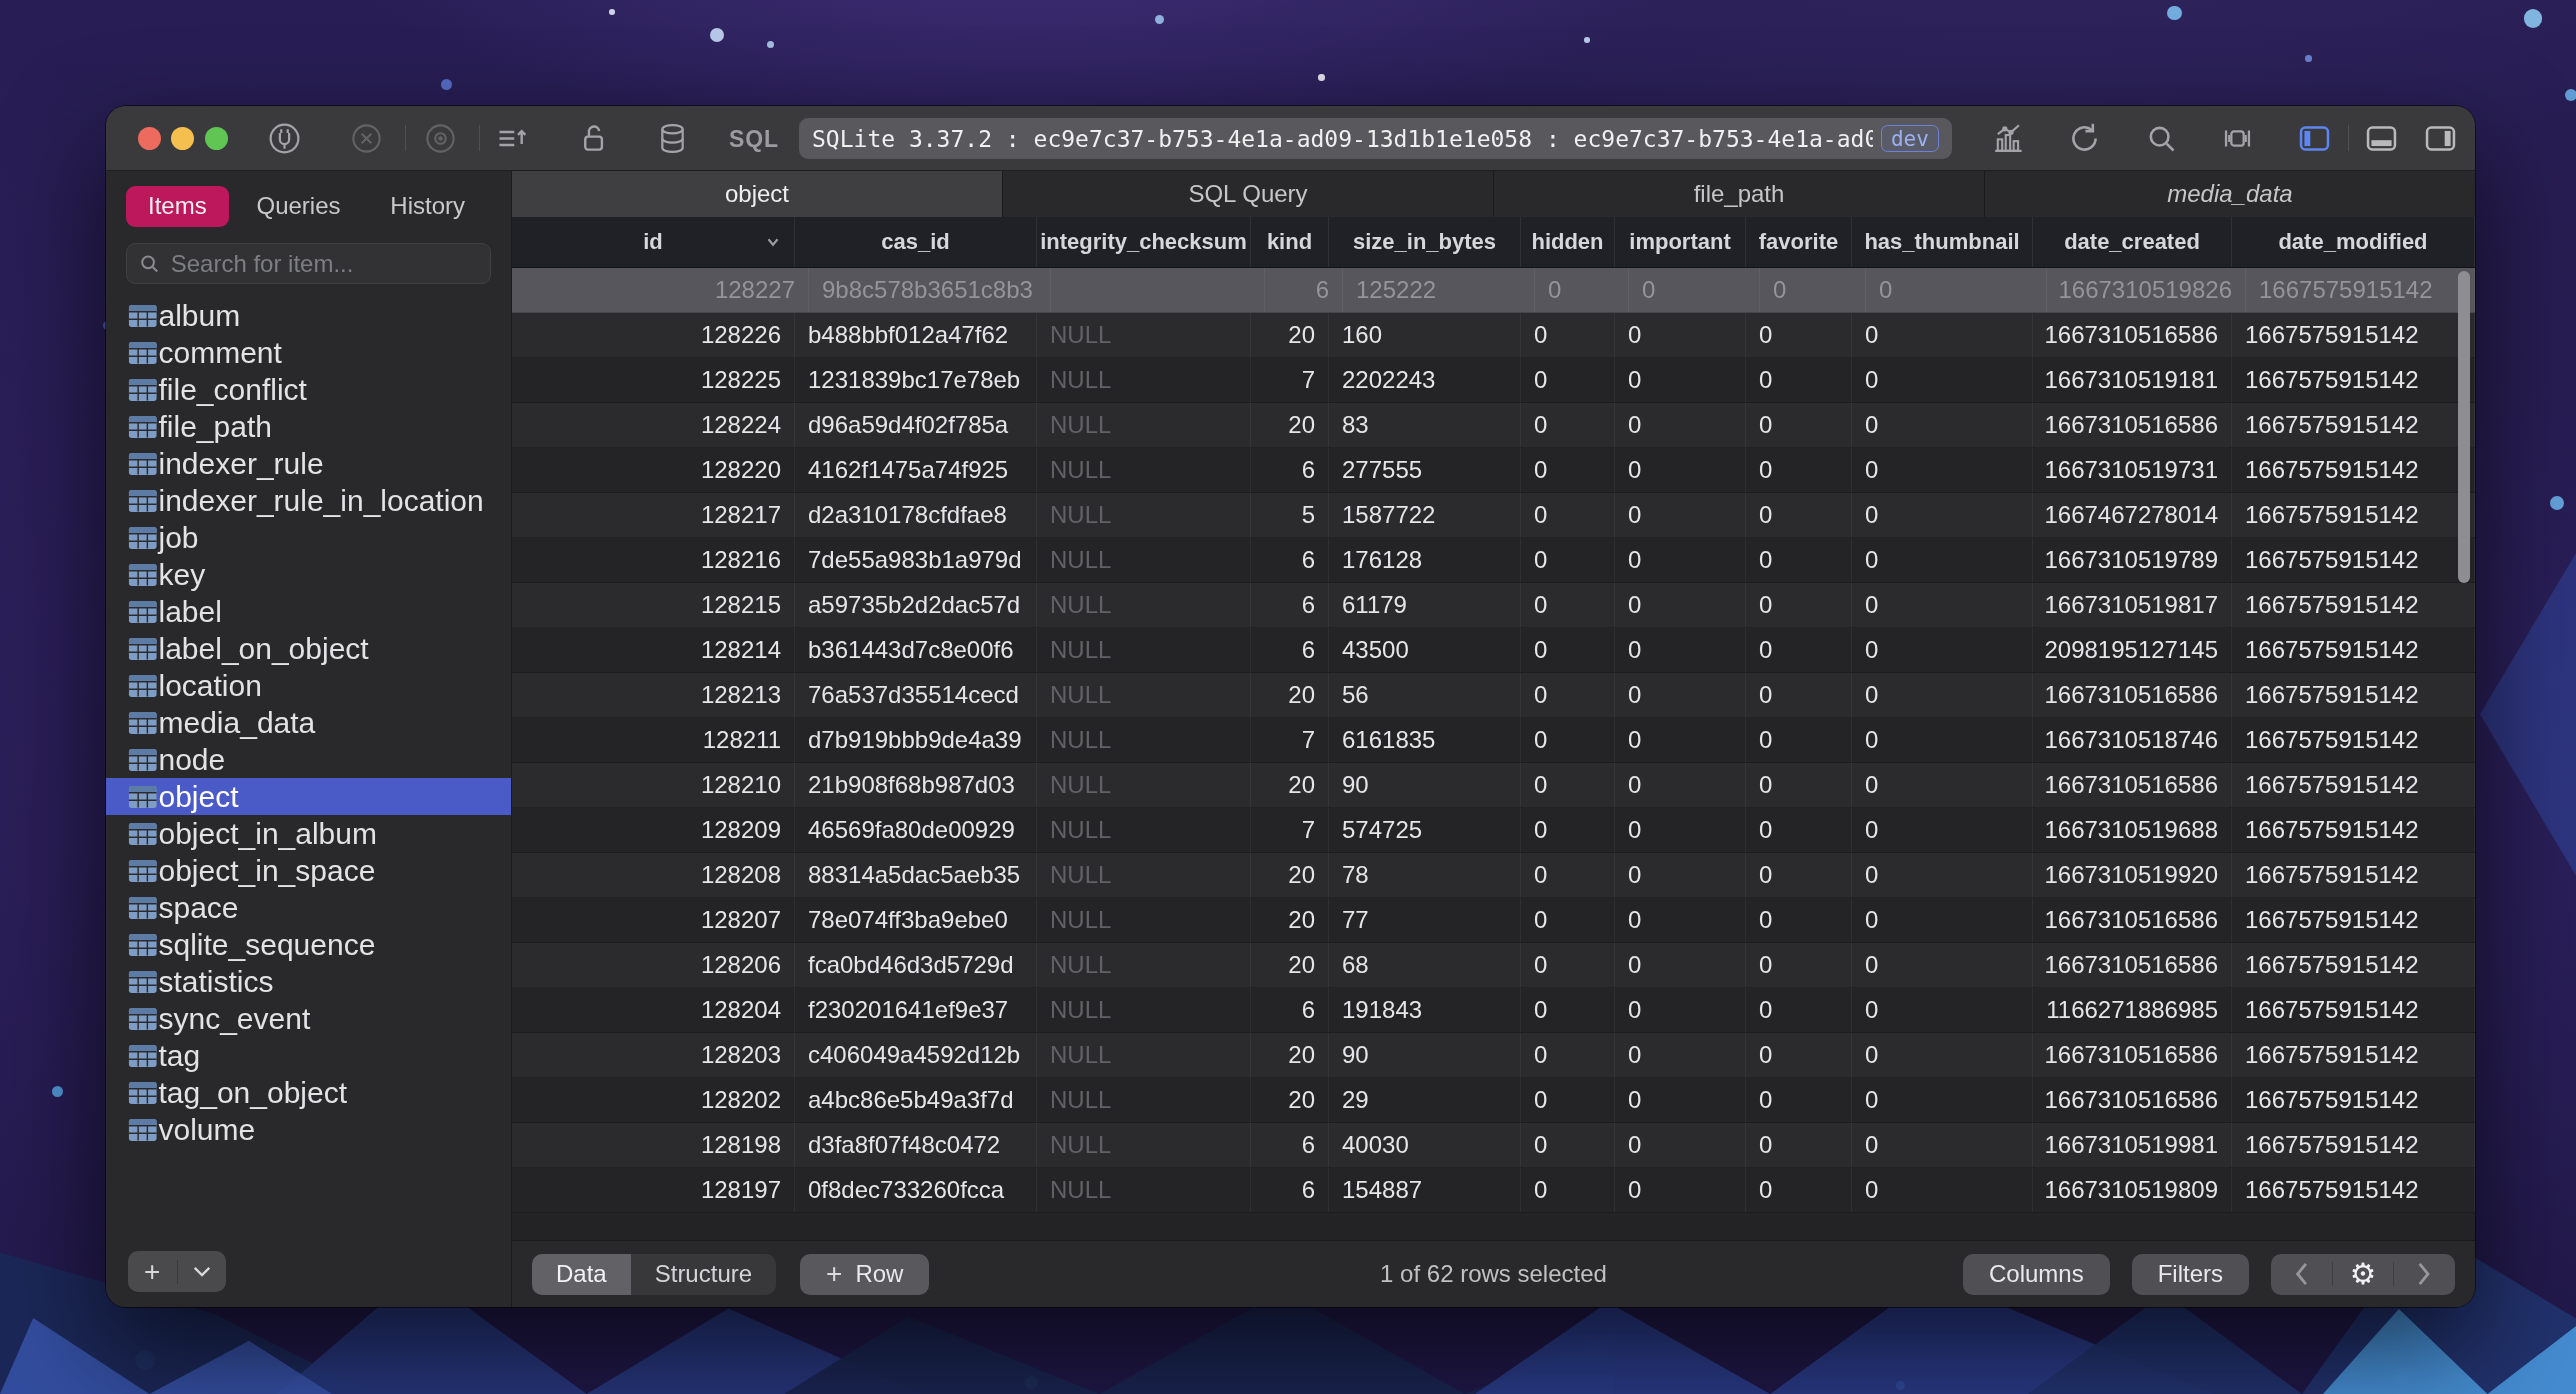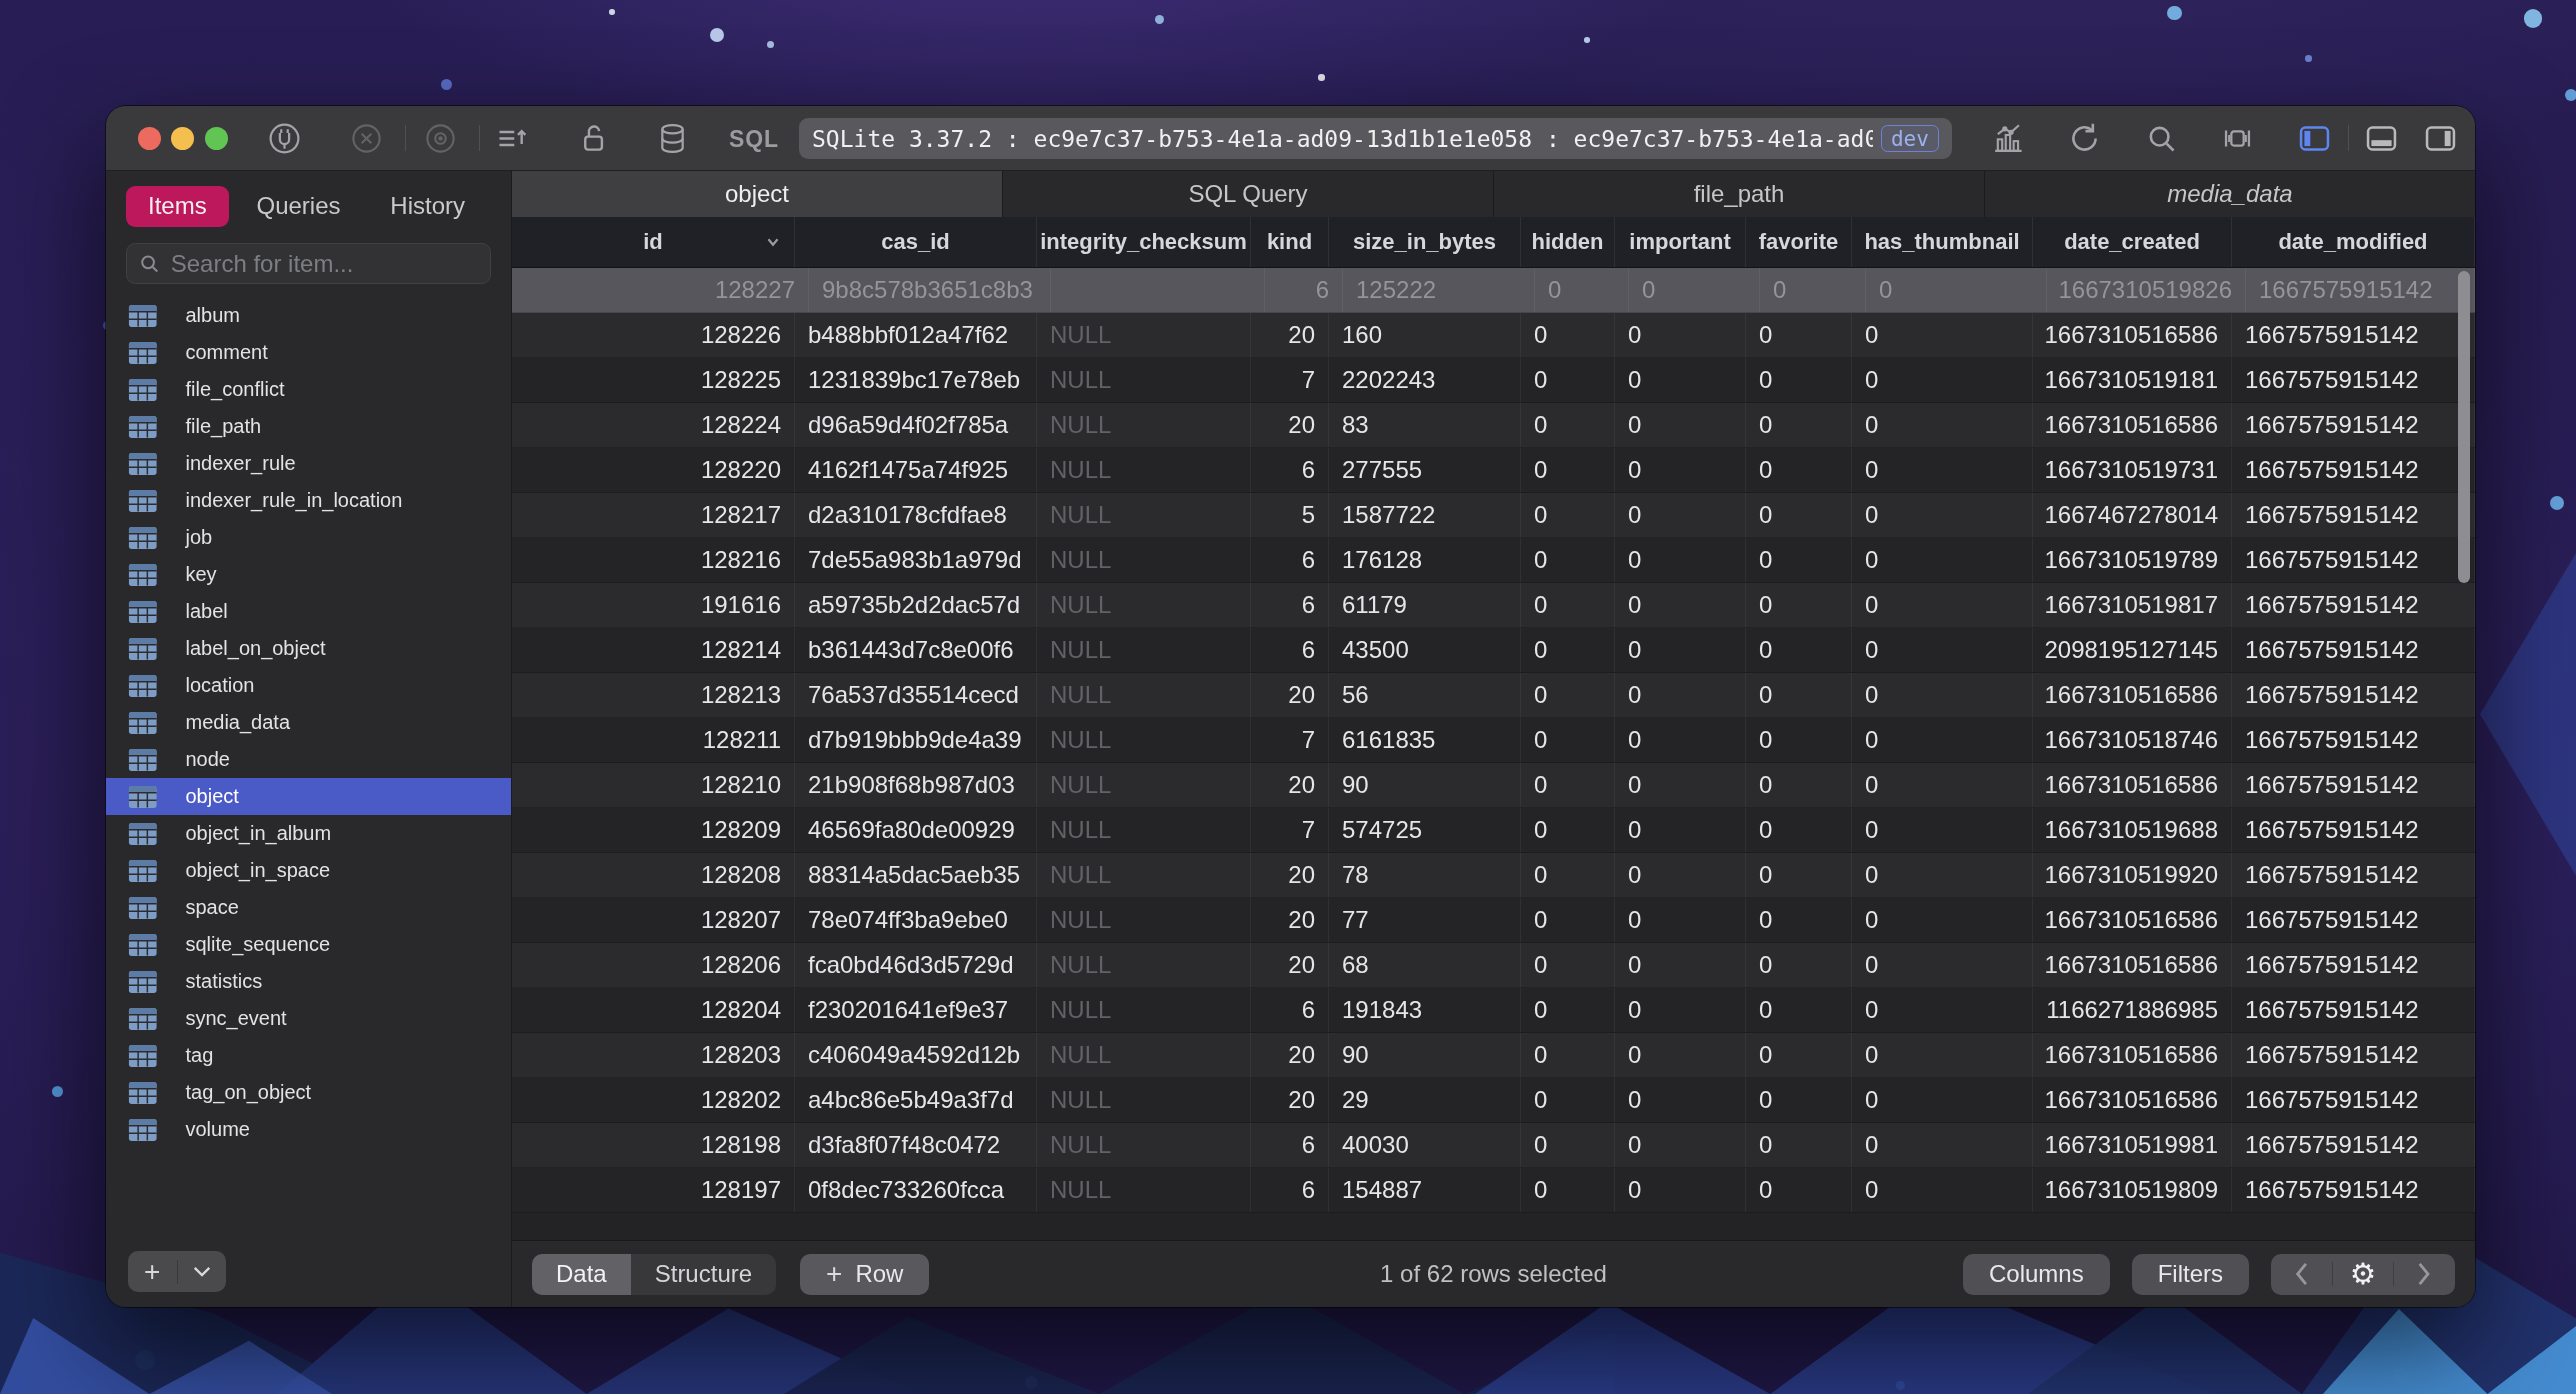--- a/index.html
+++ b/index.html
@@ -44,21 +44,21 @@
   .side-tab { font-size:24px; color:#c9c9cc; padding:6.5px 22px; border-radius:9.2px; }
   .side-tab.active { background:#be185d; color:#f0f0f1; }
   .search-box { margin:16.6px 20px 0 20px; height:41px; background:#323234; border:0.9px solid #414144; border-radius:9.2px;
     display:flex; align-items:center; padding:0 11px; }
   .search-box input { background:transparent; border:none; outline:none; font-size:24px; color:#e4e4e6; width:100%;
     font-family:"Liberation Sans",sans-serif; }
   .search-box input::placeholder { color:#7d7e81; }
   .side-list { margin-top:13px; }
   .side-item { height:37px; display:flex; align-items:center; padding:0 0 0 22px; }
   .side-item.selected { background:#4a5ac7; }
-  .side-item .side-label { font-size:20px; color:#e3e3e6; margin-left:28px; white-space:nowrap; }
+  .side-item .side-label { font-size:30px; color:#e3e3e6; margin-left:1px; white-space:nowrap; }
   .side-item.selected .side-label { color:#ffffff; }
   .side-footer { position:absolute; left:22px; bottom:14.8px; height:41px; width:98px; background:#4a4a4d; border-radius:10px;
     display:flex; align-items:center; overflow:hidden; }
   .sf-seg { flex:1; height:100%; display:flex; align-items:center; justify-content:center; color:#d9d9db; font-size:28px; }
   .sf-sep { width:0.9px; height:24px; background:#3a3a3d; }
 
   
   .main { position:relative; flex:1 1 auto; background:#232326; }
   .doc-tabs { display:flex; height:46px; background:#202022; }
   .doc-tab { flex:1; display:flex; align-items:center; justify-content:center; font-size:24px; color:#c6c6c9;
@@ -596,21 +596,21 @@
               <div class="cell r">6</div>
               <div class="cell">176128</div>
               <div class="cell">0</div>
               <div class="cell">0</div>
               <div class="cell">0</div>
               <div class="cell">0</div>
               <div class="cell r">1667310519789</div>
               <div class="cell">1667575915142</div>
             </div>
             <div class="trow light" style="grid-template-columns: 283px 242px 214px 78px 192px 94px 131px 106px 181px 199px minmax(0px, 1fr);">
-              <div class="cell r">191616</div>
+              <div class="cell r">128215</div>
               <div class="cell">a59735b2d2dac57d</div>
               <div class="cell null">NULL</div>
               <div class="cell r">6</div>
               <div class="cell">61179</div>
               <div class="cell">0</div>
               <div class="cell">0</div>
               <div class="cell">0</div>
               <div class="cell">0</div>
               <div class="cell r">1667310519817</div>
               <div class="cell">1667575915142</div>

